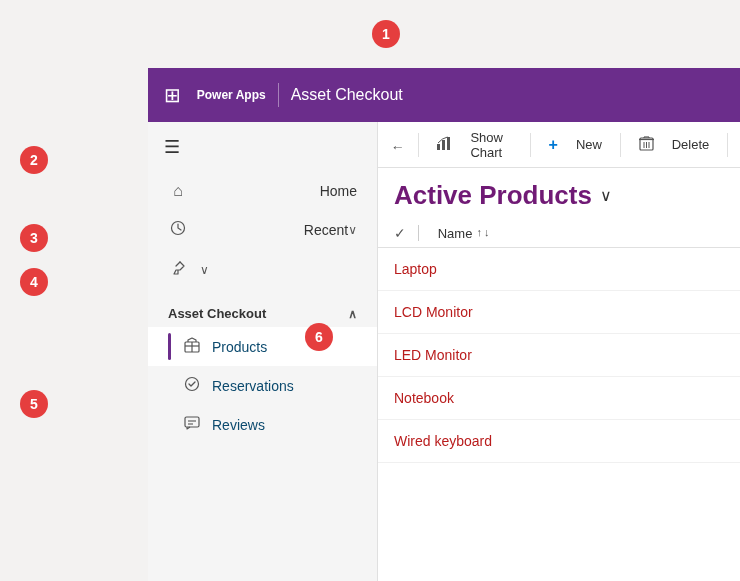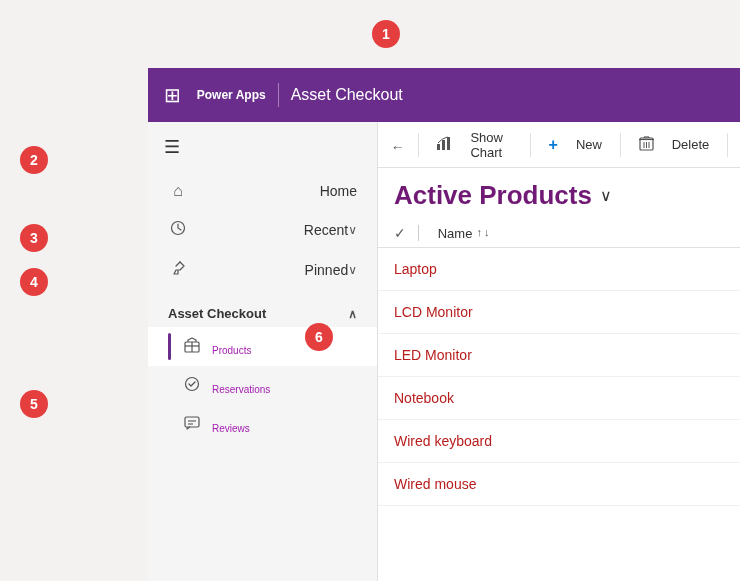--- a/index.html
+++ b/index.html
@@ -101,25 +101,25 @@
       align-items: center;
       justify-content: space-between;
     }
     .sidebar-section-label .section-chevron {
       font-size: 12px;
       color: #555;
     }
 
     .sidebar-sub-item {
       display: flex;
-      align-items: flex-end;
+      align-items: center;
       padding: 10px 20px 10px 28px;
       cursor: pointer;
-      font-size: 10px;
-      color: #a21caf;
+      font-size: 14px;
+      color: #0c4a6e;
       position: relative;
     }
     .sidebar-sub-item.active {
       background: #fff;
     }
     .sidebar-sub-item.active::before {
       content: '';
       position: absolute;
       left: 20px;
       top: 6px;
@@ -305,21 +305,20 @@
     <span class="nav-chevron">∨</span>
   </div>
 
   <div class="sidebar-nav-item">
     <span class="nav-icon">
       <svg width="16" height="16" viewBox="0 0 16 16" fill="none" xmlns="http://www.w3.org/2000/svg">
         <path d="M10 2L14 6L10 10L6 10L4 14L8 14L8 10" stroke="#555" stroke-width="1.2" stroke-linecap="round" stroke-linejoin="round"></path>
         <path d="M10 2L6 6" stroke="#555" stroke-width="1.2" stroke-linecap="round"></path>
       </svg>
     </span>
-    <span class="nav-label">Pinned</span>
     <span class="nav-chevron">∨</span>
   </div>
 
   <div class="sidebar-section-label">
     <span>Asset Checkout</span>
     <span class="section-chevron">∧</span>
   </div>
 
   <div class="sidebar-sub-item active">
     <span class="sub-icon">
@@ -415,16 +414,15 @@
       </span>
     </div>
   </div>
 
   <div id="list-container">
   <div class="list-row"><a href="#">Laptop</a></div>
       <div class="list-row"><a href="#">LCD Monitor</a></div>
       <div class="list-row"><a href="#">LED Monitor</a></div>
       <div class="list-row"><a href="#">Notebook</a></div>
       <div class="list-row"><a href="#">Wired keyboard</a></div>
-      <div class="list-row"><a href="#">Wired mouse</a></div>
     </div>
 
 </div>
 
 </body></html>

